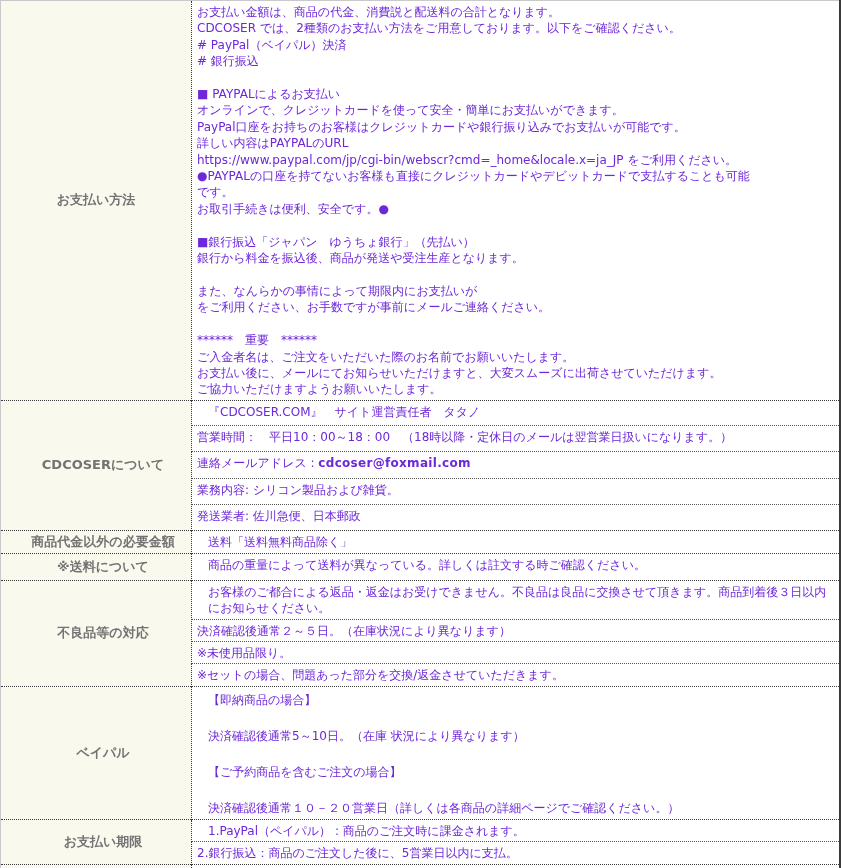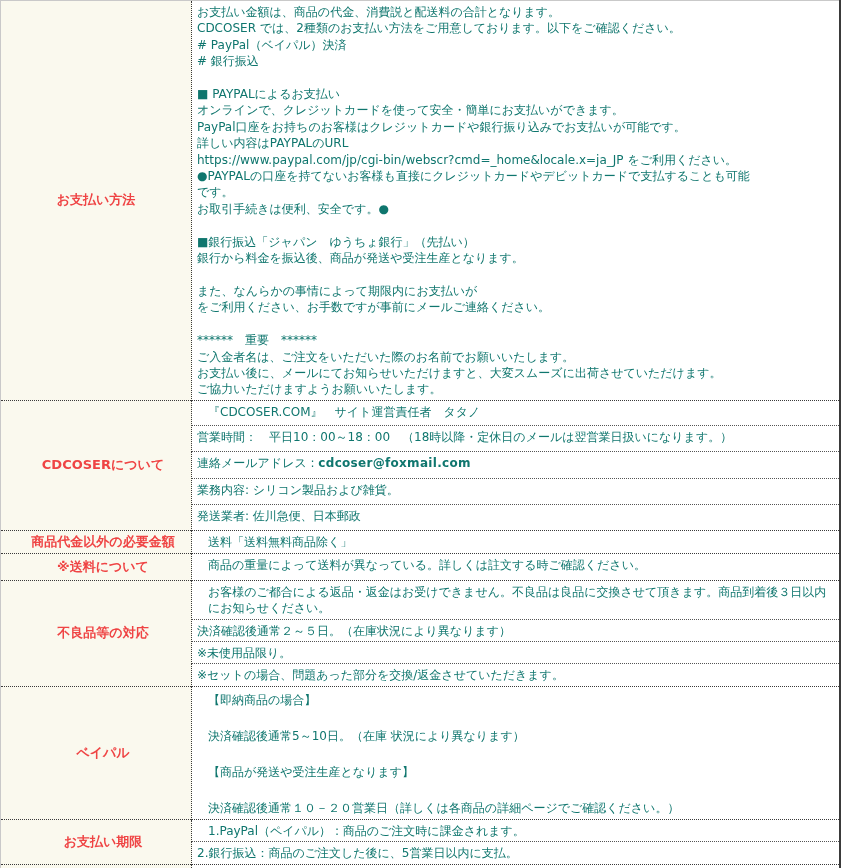--- a/index.html
+++ b/index.html
@@ -14,27 +14,27 @@
     border-collapse:collapse; table-layout:fixed;
     background:#ffffff;
     border-top:1px solid #c9c9c9;
     border-left:1px solid #c9c9c9;
     border-right:2px solid #3a3a3a;
     border-bottom:2px solid #3a3a3a;
   }
   col.c-head { width:191px; }
   th.rowhead {
     background:#faf9ee;
-    font-size:13px; font-weight:bold; color:#ef4444;
+    font-size:13px; font-weight:bold; color:#737373;
     text-align:center; vertical-align:middle;
     border-right:1px dotted #3a3a3a;
     padding:2px;
   }
   td.body {
-    font-size:12px; color:#0f766e;
+    font-size:12px; color:#6d28d9;
     vertical-align:top; text-align:left;
     padding:3px 3px 2px 5px;
     line-height:16.4px;
     overflow:hidden;
     word-break:break-all;
   }
   
   tr.sec > th.rowhead, tr.sec > td.body { border-top:1px dotted #3a3a3a;padding-left:16px; }
   
   tr.sub > td.body { border-top:1px dotted #555555;margin-left:40px; }
@@ -123,21 +123,21 @@
       <td class="body">※セットの場合、問題あった部分を交換/返金させていただきます。</td>
     </tr>
 
     <tr class="sec" style="height:129px">
       <th class="rowhead">ベイパル</th>
       <td class="body delivery">
           <div class="ln">【即納商品の場合】</div>
           <div class="ln">&nbsp;</div>
           <div class="ln">決済確認後通常5～10日。（在庫 状況により異なります）</div>
           <div class="ln">&nbsp;</div>
-          <div class="ln">【商品が発送や受注生産となります】</div>
+          <div class="ln">【ご予約商品を含むご注文の場合】</div>
           <div class="ln">&nbsp;</div>
           <div class="ln">決済確認後通常１０－２０営業日（詳しくは各商品の詳細ページでご確認ください。）</div>
         </td>
     </tr>
 
     <tr class="sec" style="height:16px">
       <th class="rowhead" rowspan="2">お支払い期限</th>
       <td class="body">1.PayPal（ペイパル） : 商品のご注文時に課金されます。</td>
     </tr>
     <tr class="sub" style="height:17px">

